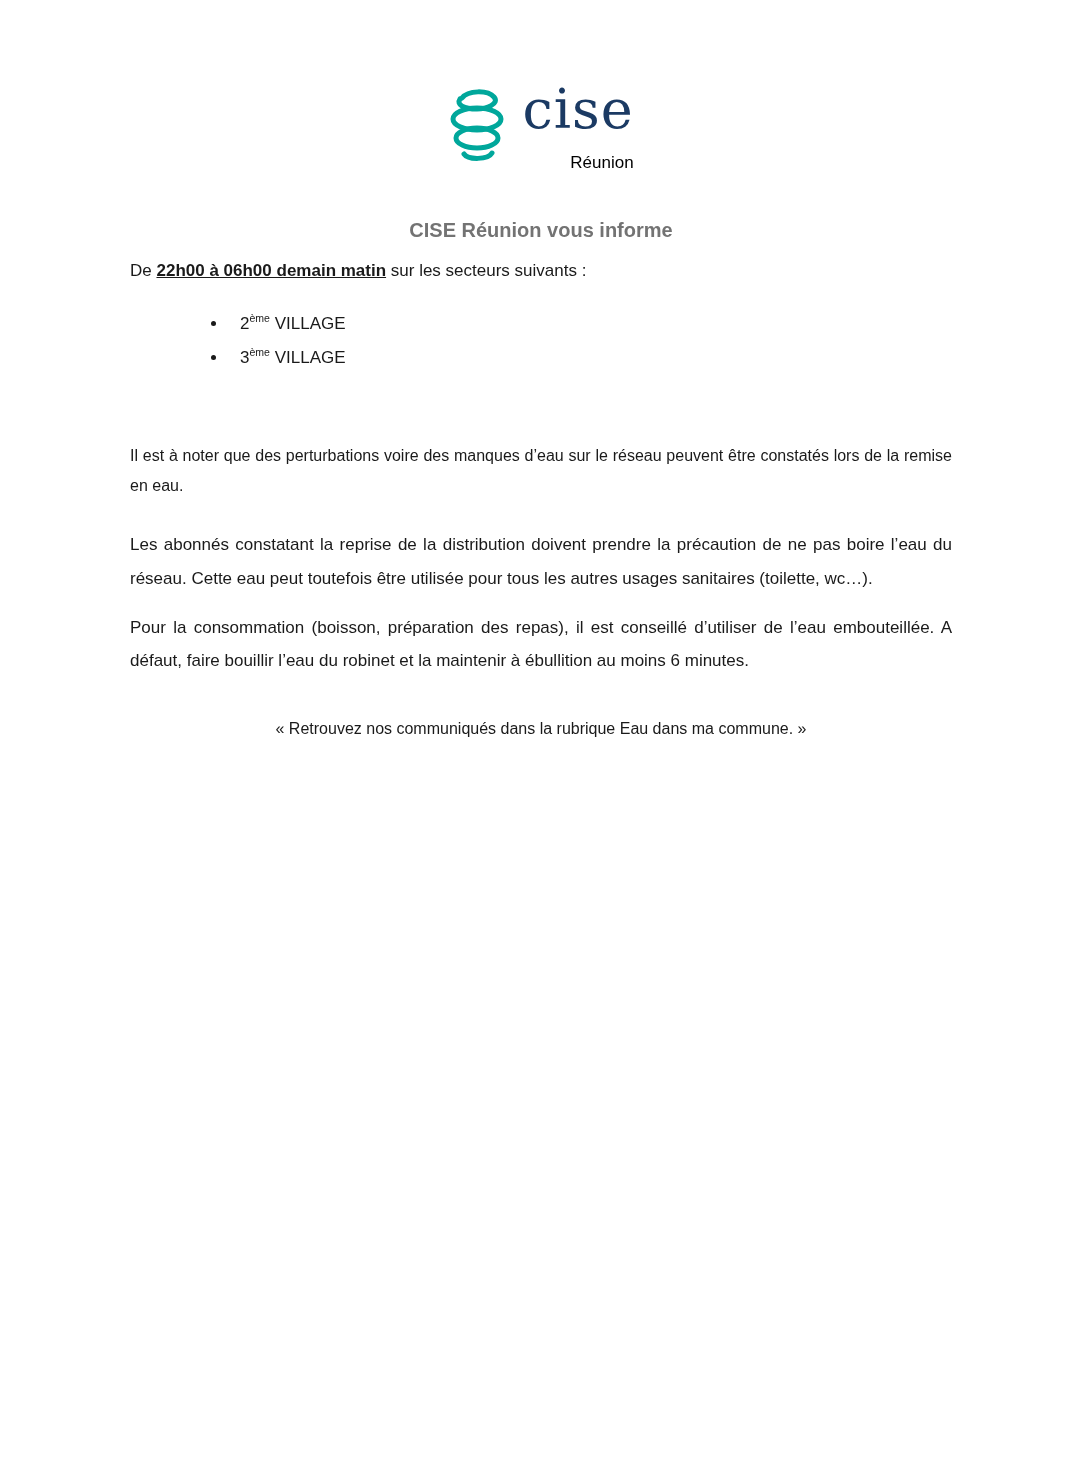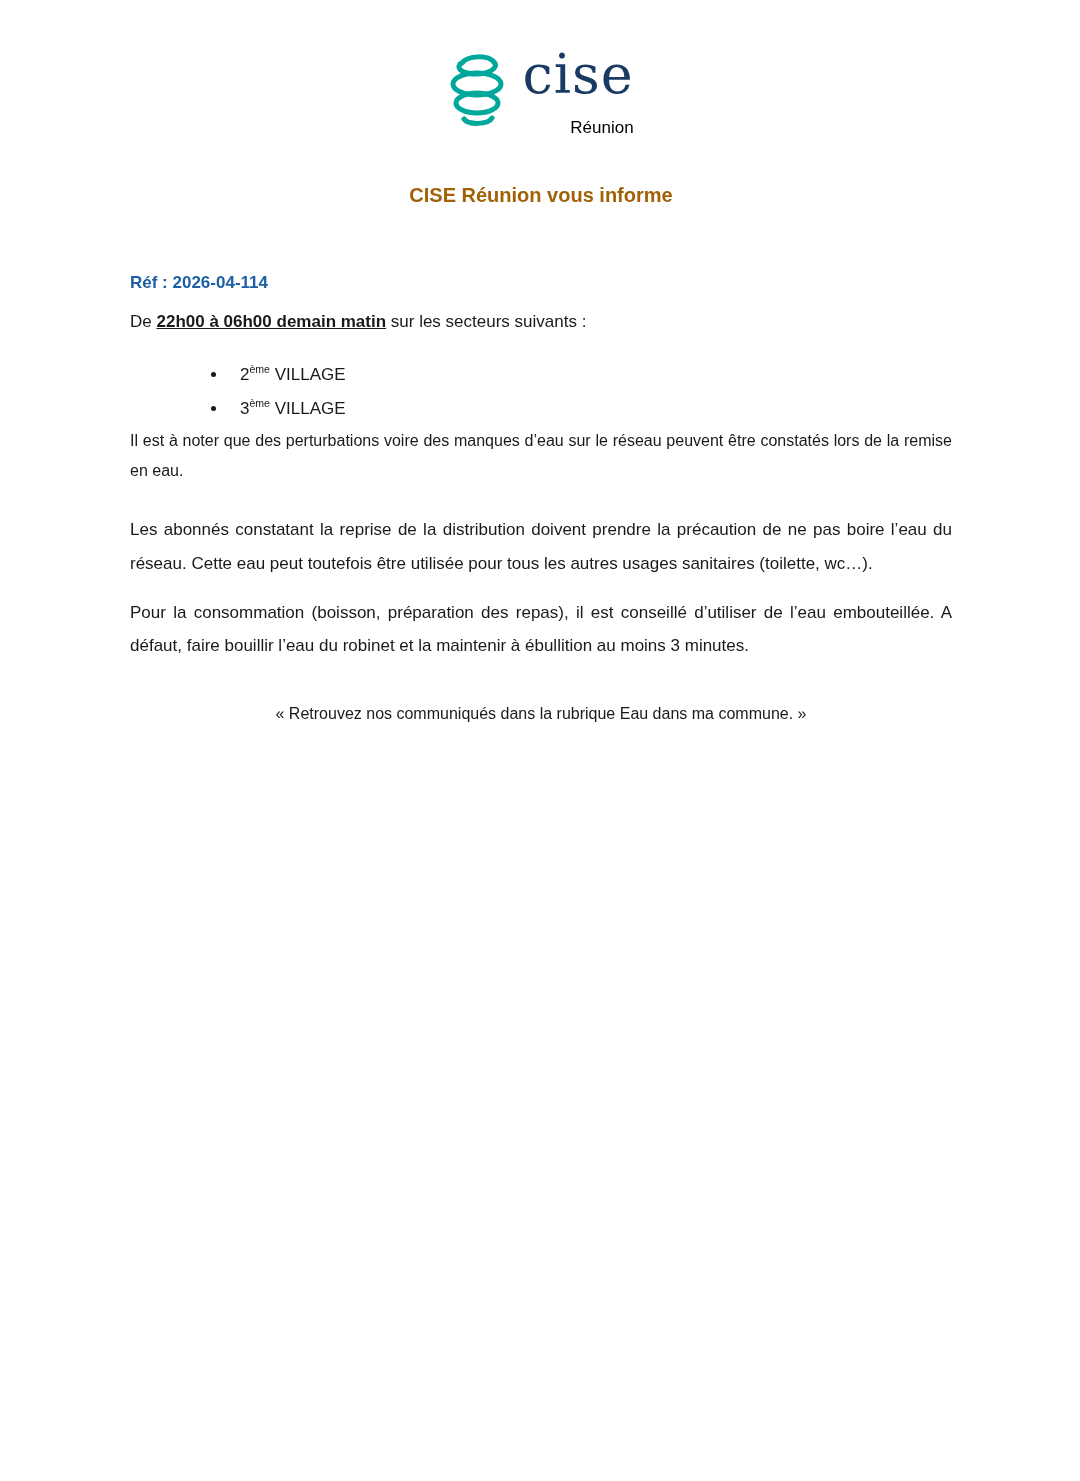--- a/index.html
+++ b/index.html
@@ -3,21 +3,21 @@
 <meta charset="utf-8">
 <style>
   * { margin: 0; padding: 0; box-sizing: border-box; }
   html, body { background: #e9e9e9; }
   body { font-family: "Liberation Sans", sans-serif; color: #1a1a1a; }
   .page {
     width: 1080px;
     height: 1481px;
     margin: 0 auto;
     background: #ffffff;
-    padding: 48px 128px 60px 130px;
+    padding: 83px 128px 60px 130px;
     overflow: hidden;
   }
 
   
   .logo-block { display: flex; justify-content: center; }
   .logo-row { display: flex; align-items: center; gap: 16px; }
   .brand-col { display: flex; flex-direction: column; }
   .brand {
     font-family: "DejaVu Serif", serif;
     font-size: 54px;
@@ -30,21 +30,21 @@
     color: #000000;
     margin-top: 16px;
     padding-left: 3px;
     text-align: right;
   }
 
   
   .doc-title {
     margin-top: 46px;
     text-align: center;
-    color: #a16207;
+    color: #737373;
     font-size: 20px;
     font-weight: bold;
   }
 
   
   .reference {
     margin-top: 66px;
     color: #1c5fa5;
     font-size: 17px;
     font-weight: bold;
@@ -77,20 +77,21 @@
     list-style: disc;
   }
   ul.sectors li {
     font-size: 17px;
     line-height: 2.0;
     padding-left: 12px;
   }
   sup { font-size: 0.62em; vertical-align: super; line-height: 0; }
 
   .note {
+    margin-top: 66px;
     font-size: 16px;
     line-height: 1.9;
   }
 
   .reco-heading {
     margin-top: 32px;
     font-size: 16.5px;
     font-weight: bold;
     font-style: italic;
     text-decoration: underline;
@@ -125,34 +126,33 @@
       </span>
       <div class="brand-col">
         <div class="brand">cise</div>
         <div class="region">Réunion</div>
       </div>
     </div>
   </div>
 
   <div class="doc-title">CISE Réunion vous informe</div>
 
-  <div class="reference">Réf : 2026-04-114</div>
 
 
 
   <p class="para schedule no-justify"><span>De </span><span style="font-weight: bold; text-decoration: underline;">22h00 à 06h00 demain matin</span><span> sur les secteurs suivants :</span></p>
 
   <ul class="sectors">
     <li><span>2</span><sup>ème</sup><span> VILLAGE</span></li>
     <li><span>3</span><sup>ème</sup><span> VILLAGE</span></li>
   </ul>
 
   <p class="para note">Il est à noter que des perturbations voire des manques d’eau sur le réseau peuvent être constatés lors de la remise en eau.</p>
 
 
   <p class="para reco-1">Les abonnés constatant la reprise de la distribution doivent prendre la précaution de ne pas boire l’eau du réseau. Cette eau peut toutefois être utilisée pour tous les autres usages sanitaires (toilette, wc…).</p>
 
-  <p class="para reco-2">Pour la consommation (boisson, préparation des repas), il est conseillé d’utiliser de l’eau embouteillée. A défaut, faire bouillir l’eau du robinet et la maintenir à ébullition au moins 3 minutes.</p>
+  <p class="para reco-2">Pour la consommation (boisson, préparation des repas), il est conseillé d’utiliser de l’eau embouteillée. A défaut, faire bouillir l’eau du robinet et la maintenir à ébullition au moins 6 minutes.</p>
 
 
   <p class="footer-quote">« Retrouvez nos communiqués dans la rubrique Eau dans ma commune. »</p>
 
 </div>
 
 </body></html>

